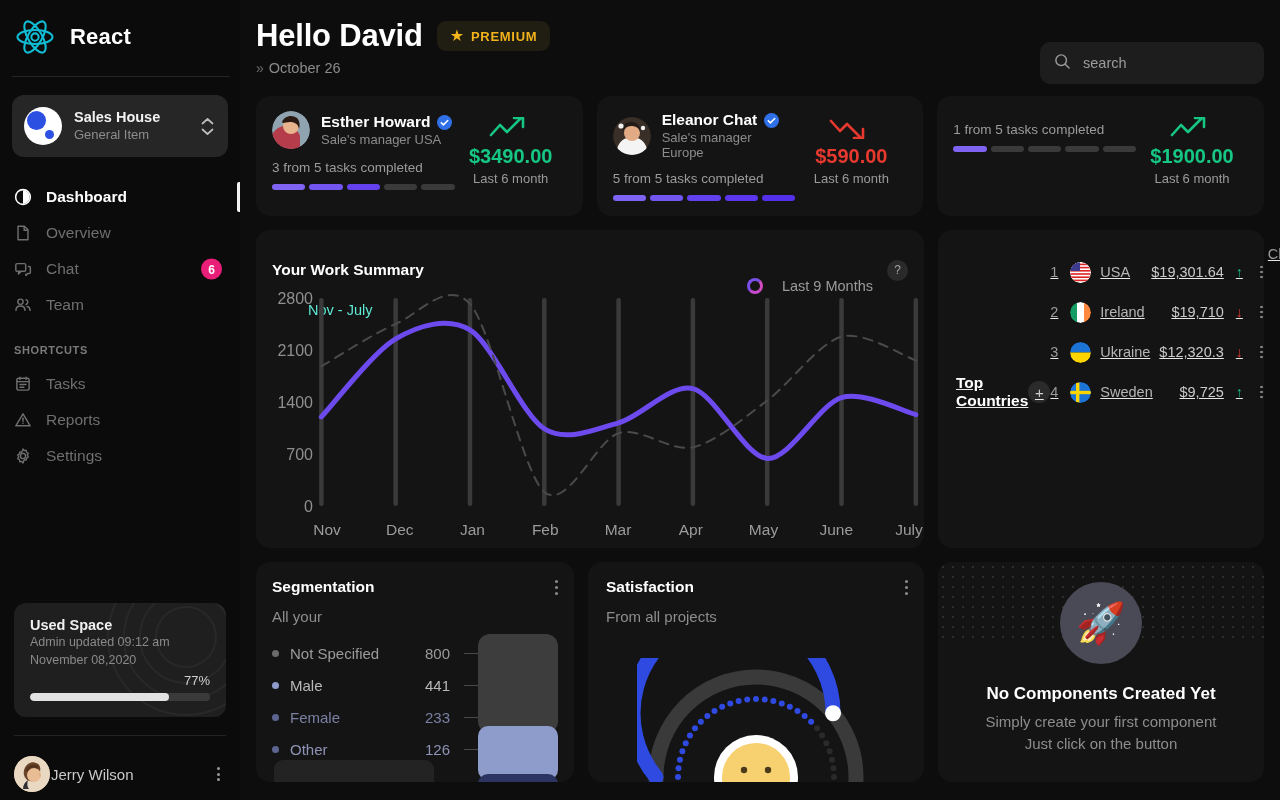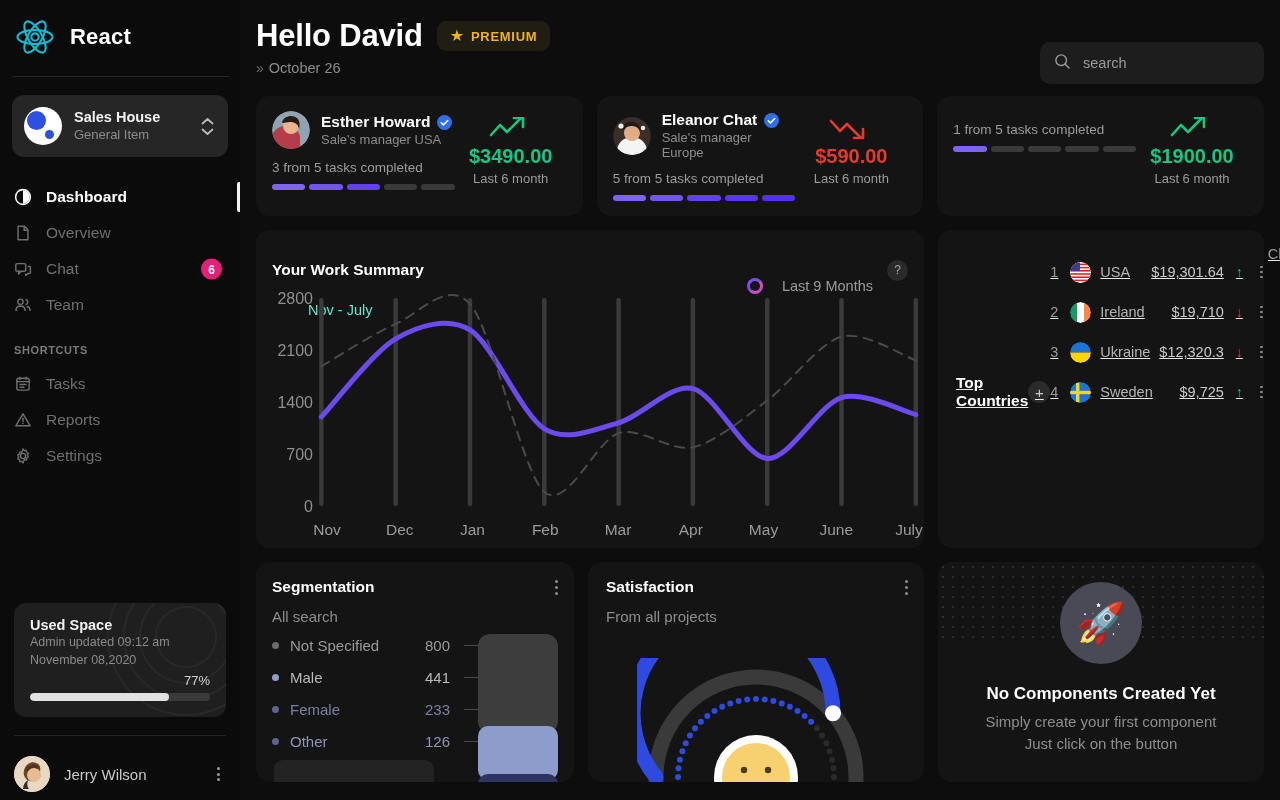--- a/index.html
+++ b/index.html
@@ -69,21 +69,21 @@
     padding:14px 16px 16px 16px; position:relative; overflow:hidden;
   }
   .us-rings { position:absolute; right:-40px; top:-46px; width:160px; height:160px; opacity:.5; }
   .us-title { font-size:14.5px; font-weight:700; color:#f0f0f0; position:relative; }
   .us-line { font-size:12.5px; color:#8a8a8a; line-height:1.45; position:relative; }
   .us-pct { text-align:right; font-size:13px; color:#cfcfcf; margin-top:4px; position:relative; }
   .us-track { height:8px; border-radius:5px; background:#3a3a3a; margin-top:5px; position:relative; overflow:hidden; }
   .us-fill { height:100%; border-radius:5px; background:#e2e2e2; }
 
   .user-sep { height:1px; background:#242424; margin:18px 14px 0 14px; }
-  .user-row { display:flex; align-items:center; gap:14px; padding:12px 14px 0 14px; height:64px; }
+  .user-row { display:flex; align-items:center; gap:1px; padding:12px 14px 0 14px; height:64px; }
   .user-avatar { width:36px; height:36px; flex:0 0 36px; border-radius:50%; overflow:hidden; background:#d9c3a8; }
   .user-name { flex:1; font-size:15px; color:#c9c9c9; }
   .kebab { display:flex; flex-direction:column; gap:2.5px; align-items:center; padding:4px 6px; cursor:pointer; }
   .kebab i { width:3px; height:3px; border-radius:50%; background:#9a9a9a; display:block; }
 
   
   .main { flex:1; height:609px; position:relative; padding:4px 16px 0 16px; }
 
   .topbar { display:flex; align-items:flex-start; padding:14px 0 0 0; height:92px; }
   .greet-block { flex:1; }
@@ -160,21 +160,21 @@
   .check-all { text-align:center; font-size:14.5px; color:#9b9b9b; padding-bottom:8px; cursor:pointer; }
 
   
   .seg-card { flex:1; height:220px; padding:16px 0 0 16px; position:relative; overflow:hidden; }
   .sat-card { flex:1; height:220px; padding:16px 16px 0 18px; position:relative; overflow:hidden; }
   .empty-card { width:326px; flex:0 0 326px; height:220px; position:relative; overflow:hidden; }
   .mini-kebab { display:flex; flex-direction:column; gap:3px; align-items:center; cursor:pointer; }
   .mini-kebab i { width:3px; height:3px; border-radius:50%; background:#8a8a8a; }
   .card-sub { font-size:15px; color:#8d8d8d; margin-top:12px; }
 
-  .seg-legend { margin-top:4px; }
+  .seg-legend { margin-top:12px; }
   .legend-row { display:flex; align-items:center; height:32px; }
   .legend-dot { width:7px; height:7px; border-radius:50%; margin-right:11px; flex:0 0 7px; }
   .legend-name { font-size:15px; width:118px; }
   .legend-val { font-size:15px; width:42px; text-align:right; }
   .legend-dash { height:1px; background:#4a4a4a; width:46px; margin-left:14px; }
   .stack {
     position:absolute; right:16px; top:72px; width:80px; bottom:-30px;
     border-radius:12px; overflow:hidden; display:flex; flex-direction:column;
   }
   .stack-seg { width:100%; }
@@ -654,21 +654,21 @@
     <div class="row" style="margin-top:14px">
       <section class="card seg-card">
         <div class="card-head" style="padding-right:16px">
           <span class="card-title">Segmentation</span>
           <span class="mini-kebab">
               <i></i>
               <i></i>
               <i></i>
             </span>
         </div>
-        <div class="card-sub">All search</div>
+        <div class="card-sub">All your</div>
         <div class="seg-legend" id="segLegend">
             <div class="legend-row">
               <span class="legend-dot" style="background:#6b6b6b"></span>
               <span class="legend-name" style="color:#9b9b9b">Not Specified</span>
               <span class="legend-val" style="color:#9b9b9b">800</span>
               <span class="legend-dash"></span>
             </div>
             <div class="legend-row">
               <span class="legend-dot" style="background:#8e9ccb"></span>
               <span class="legend-name" style="color:#b9b9b9">Male</span>

